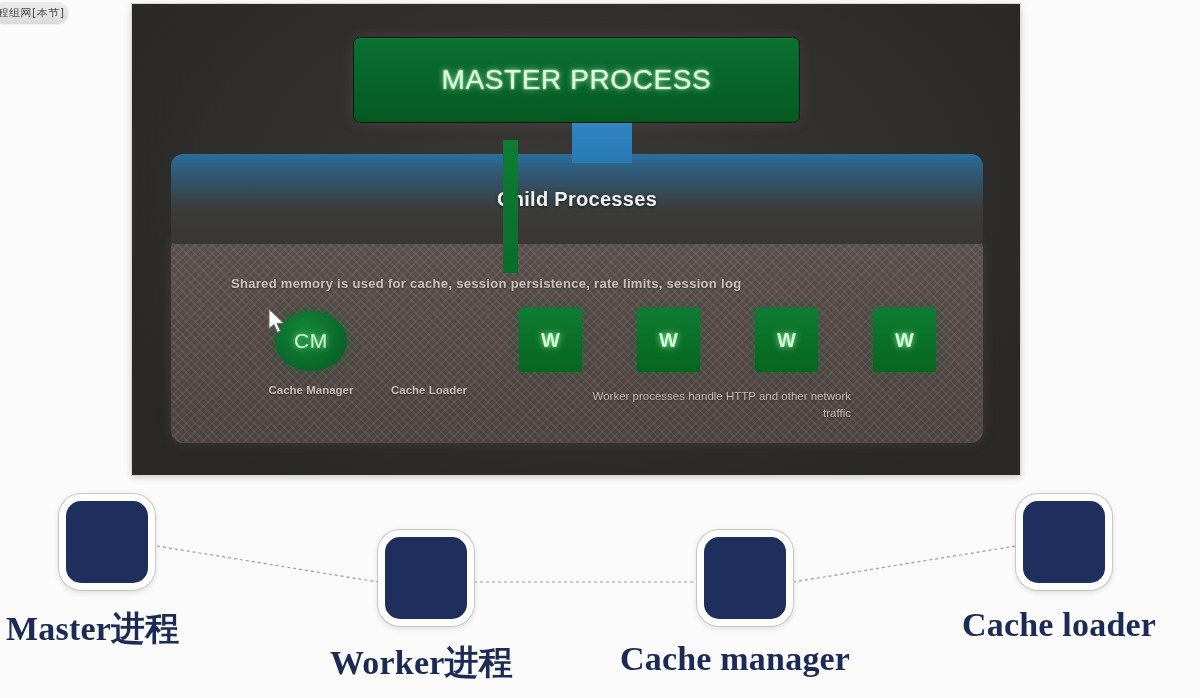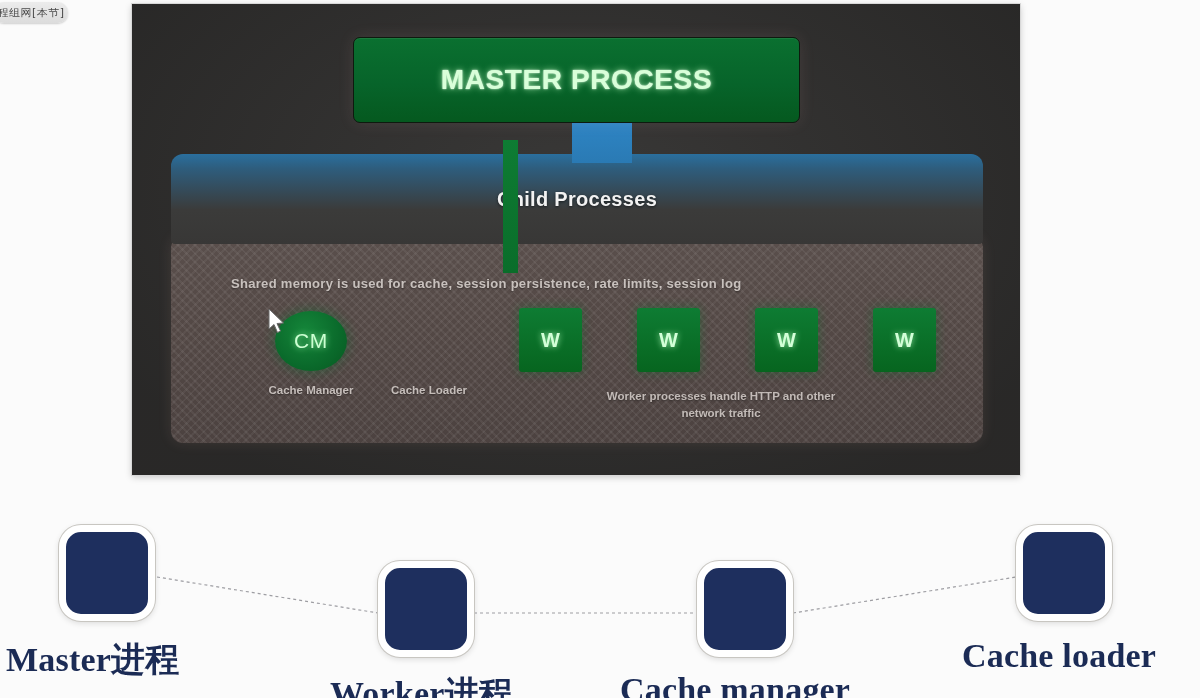--- a/index.html
+++ b/index.html
@@ -46,21 +46,21 @@
     position:absolute;left:221px;top:33px;
     width:445px;height:84px;
     background:linear-gradient(180deg,#0a7030 0%,#07642a 55%,#05591f 100%);
     border:1px solid #0d1a0e;
     border-radius:7px;
     box-shadow:0 0 16px rgba(255,190,190,.10), inset 0 1px 0 rgba(255,255,255,.07);
     display:flex;align-items:center;justify-content:center;
     z-index:6;
   }
   #master-box span{
-    color:#d9ffd9;font-size:28px;font-weight:bold;letter-spacing:.6px;
+    color:#d9ffd9;font-size:28px;font-weight:normal;letter-spacing:.6px;
     text-shadow:0 0 7px rgba(190,255,190,.75),0 0 2px rgba(255,255,255,.9);
     text-align:right;
   }
 
   
   #trunk{
     position:absolute;left:440px;top:113px;
     width:60px;height:46px;
     background:linear-gradient(180deg,#2e86c6,#2a7ab4);
     z-index:4;
@@ -132,38 +132,38 @@
   .w-node span{
     color:#d3ffd8;font-size:20px;font-weight:bold;
     text-shadow:0 0 6px rgba(180,255,190,.85);
   }
   #w-1{left:348px;}
   #w-2{left:466px;}
   #w-3{left:584px;}
   #w-4{left:702px;}
 
   #worker-note{
-    position:absolute;left:420px;top:152px;width:260px;text-align:center;
-    color:#ded7d3;font-size:11.5px;font-weight:bold;line-height:1.45;
+    position:absolute;left:420px;top:152px;width:260px;text-align:right;
+    color:#ded7d3;font-size:11.5px;font-weight:normal;line-height:1.45;
     opacity:.8;text-shadow:0 1px 2px rgba(0,0,0,.5);
   }
 
   
   #worker-tail{
     position:absolute;left:371px;top:136px;
     width:15px;height:133px;
     background:linear-gradient(180deg,#0e7c33,#0a6d2a);
     z-index:5;
   }
 
   
   #mouse-cursor{position:absolute;left:267px;top:308px;z-index:20;}
 
   
-  #node-network{position:absolute;left:0;top:499px;width:1200px;height:174px;text-align:right;}
+  #node-network{position:absolute;left:0;top:468px;width:1200px;height:174px;text-align:right;}
   #net-lines{position:absolute;left:0;top:0;width:1200px;height:222px;}
   .net-node{
     position:absolute;width:96px;height:96px;
     background:#1e2f5e;
     border-radius:22px;
     border:7px solid #ffffff;
     box-shadow:0 0 0 1px #c8c6c1, 0 2px 6px rgba(0,0,0,.14);
     box-sizing:border-box;
   }
   #net-node-0{left:59px;top:26px;}

